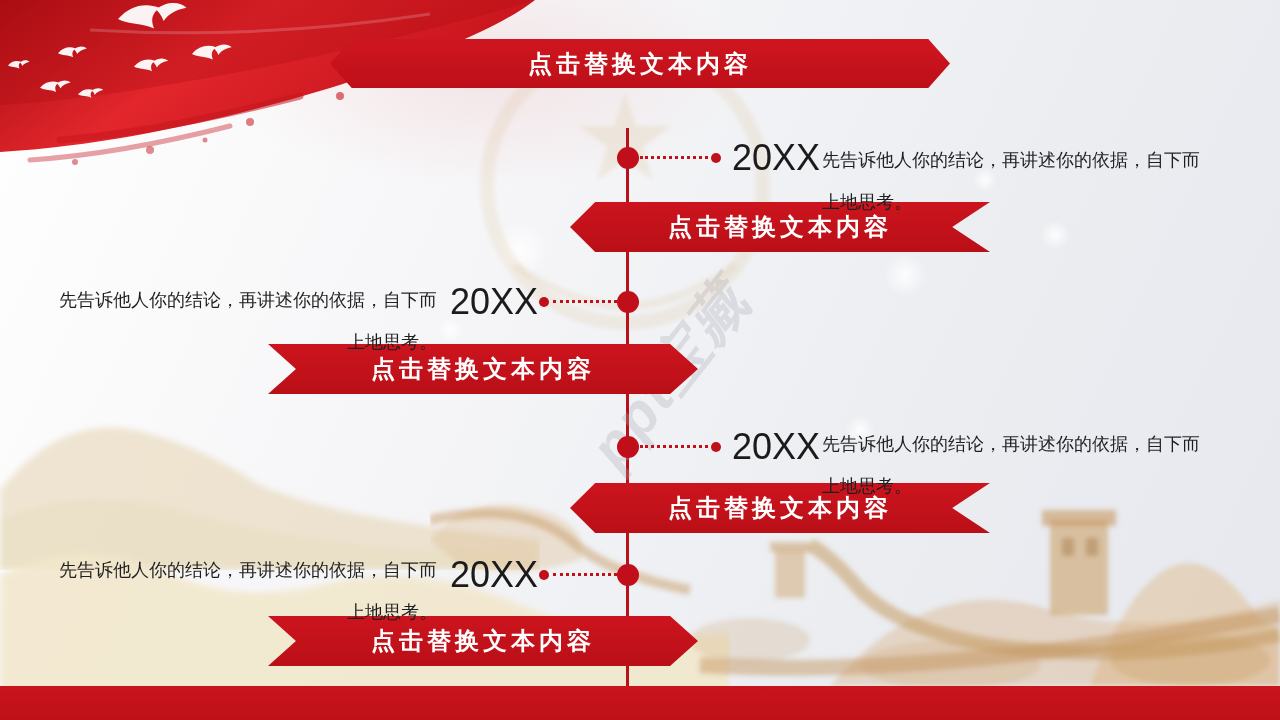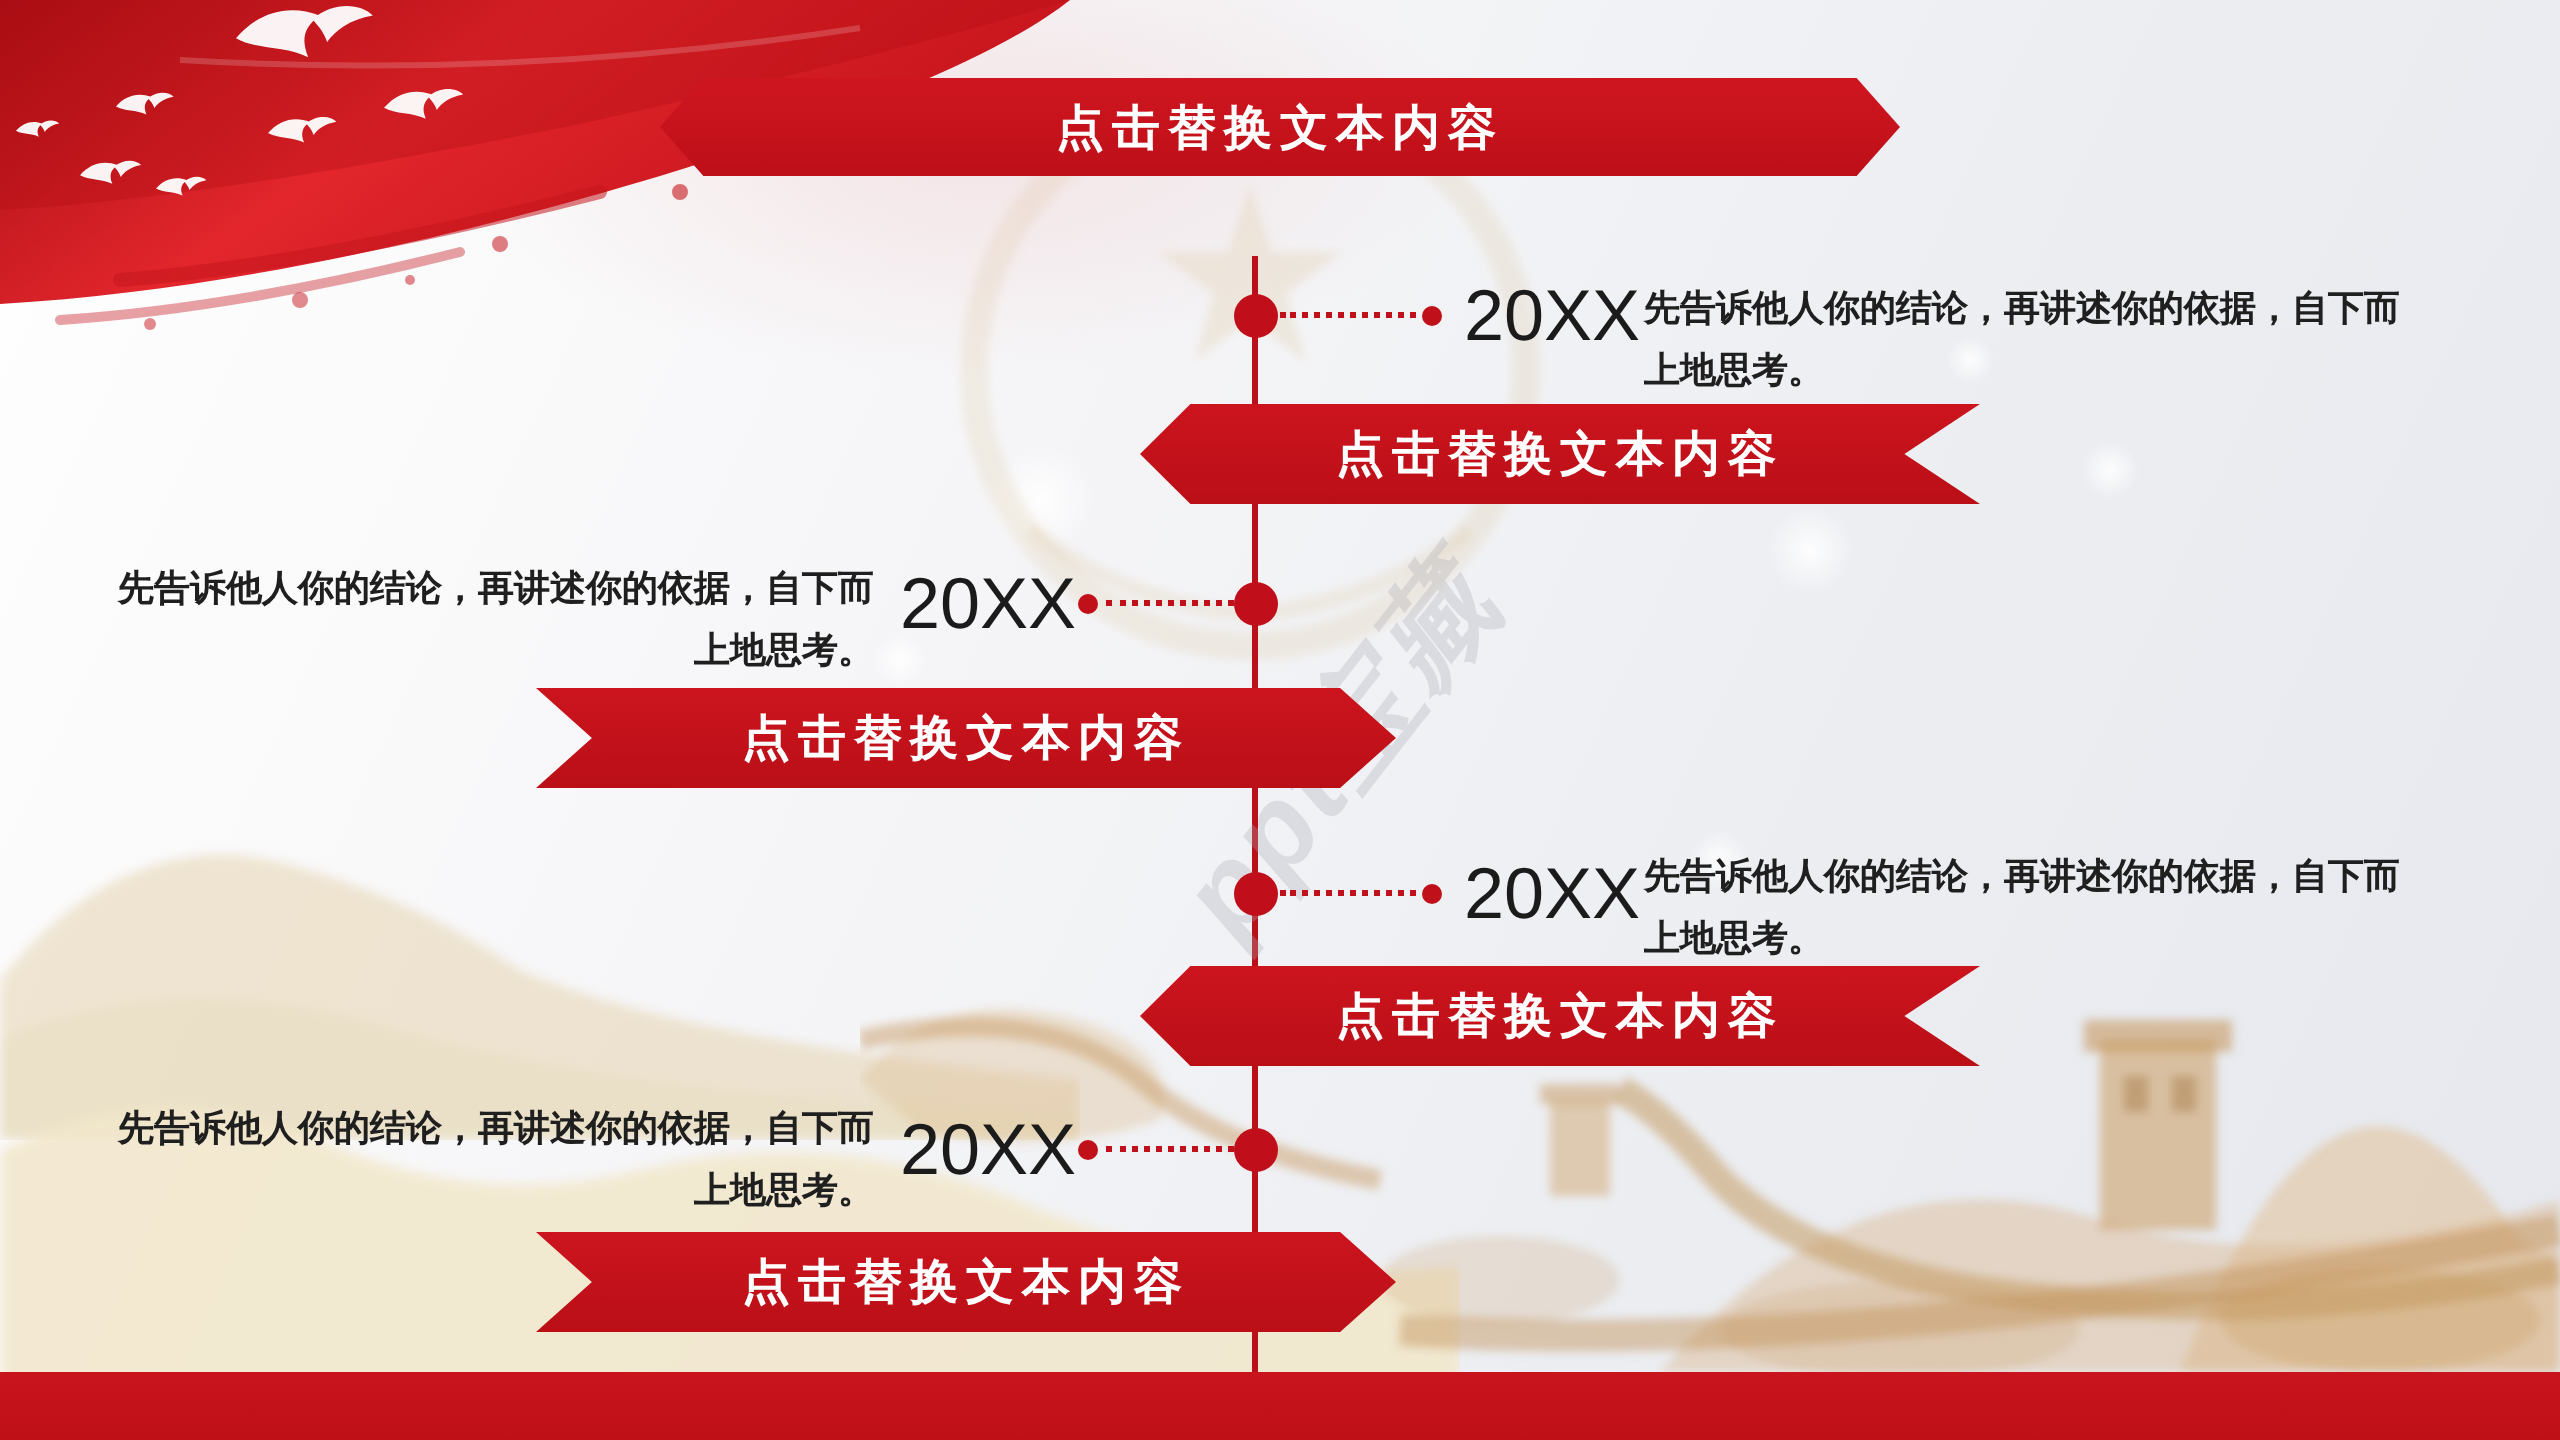--- a/index.html
+++ b/index.html
@@ -34,21 +34,21 @@
     clip-path:polygon(0 50%,3.5% 0,96.5% 0,100% 50%,96.5% 100%,3.5% 100%);
     display:flex;align-items:center;justify-content:center;
     color:#ffffff;font-size:24px;font-weight:bold;letter-spacing:4px;
   }
   
   .tl-line{position:absolute;left:626px;top:128px;width:3px;height:558px;background:#ba1019;z-index:3;}
   .tl-dot{position:absolute;width:22px;height:22px;border-radius:50%;background:#c00f1a;z-index:6;}
   .conn-line{position:absolute;height:0;border-top:3px dotted #c0101a;z-index:5;}
   .conn-dot{position:absolute;width:10px;height:10px;border-radius:50%;background:#c0101a;z-index:5;}
   .year{position:absolute;z-index:7;font-size:36px;color:#1b1b1b;letter-spacing:0px;line-height:30px;}
-  .desc{position:absolute;z-index:7;width:389px;font-size:18px;line-height:31px;color:#1f1f1f;font-weight:700;}
+  .desc{position:absolute;z-index:7;width:389px;font-size:18px;line-height:42px;color:#1f1f1f;font-weight:400;}
   .desc.left{text-align:right;}
   .desc.right{text-align:left;}
   .ribbon{
     position:absolute;height:50px;z-index:5;
     background:linear-gradient(180deg,#cc141e 0%,#ba0f17 100%);
     display:flex;align-items:center;justify-content:center;
     color:#ffffff;font-size:24px;font-weight:bold;letter-spacing:4px;
   }
   .ribbon.point-left{ 
     width:420px;clip-path:polygon(0 50%,6% 0,100% 0,91% 50%,100% 100%,6% 100%);

